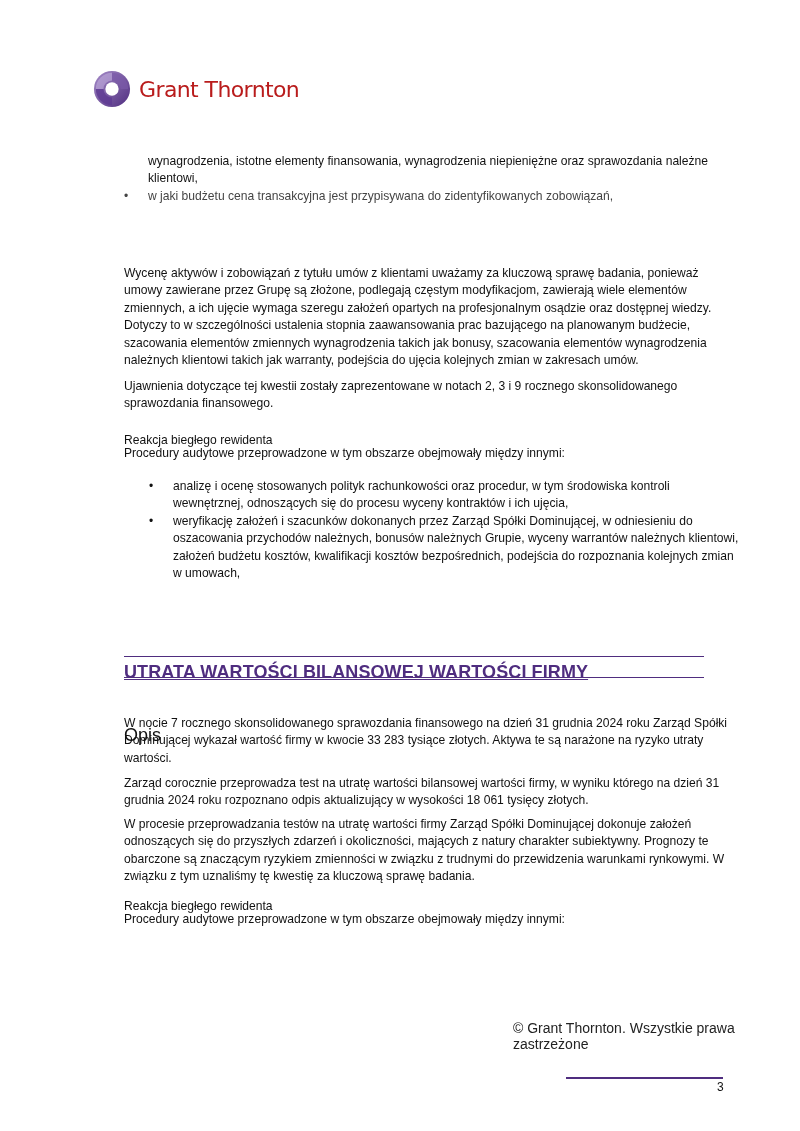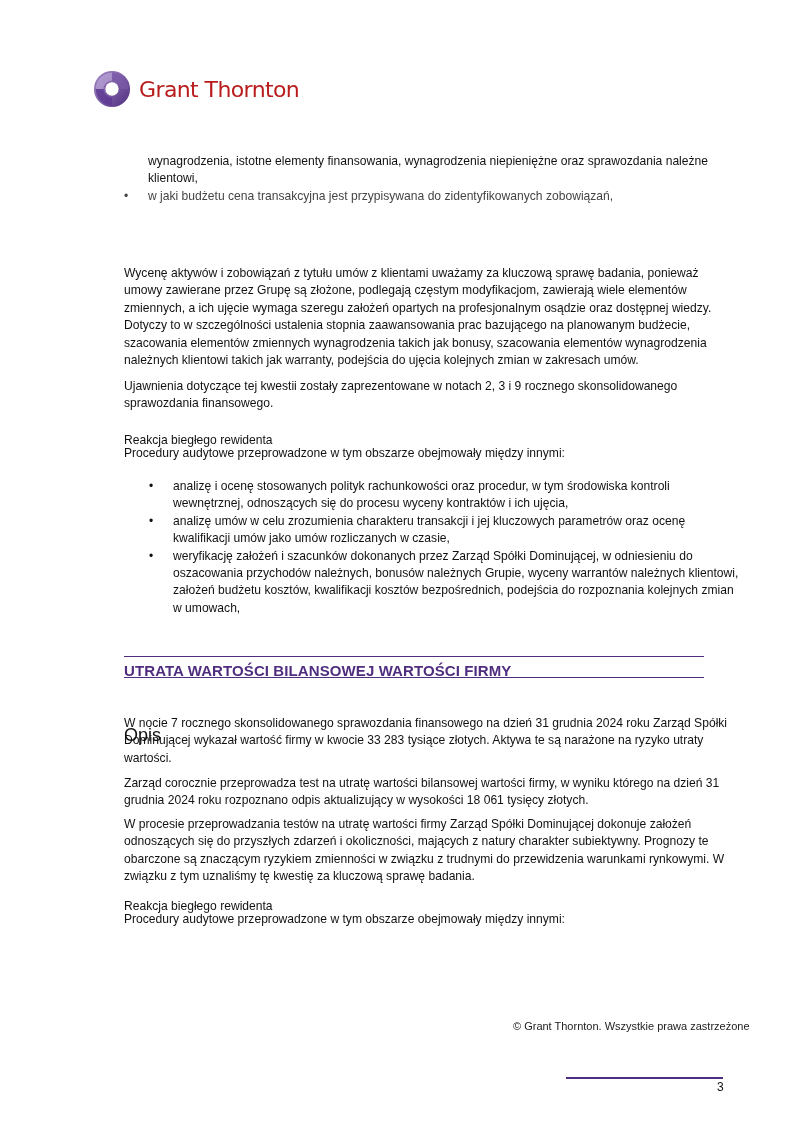--- a/index.html
+++ b/index.html
@@ -10,23 +10,23 @@
   .logo-text { font-family: "DejaVu Sans", sans-serif; font-size: 22px; color: #b91c1c; letter-spacing: -0.6px; }
   .content { position: absolute; left: 124px; width: 606px; font-size: 12.1px; line-height: 17.4px; }
   p { margin: 0; }
   ul.b { list-style: none; margin: 0; padding: 0; }
   ul.b li { position: relative; padding-left: 24px; }
   ul.b li::before { content: "•"; position: absolute; left: 0px; top: 0; font-size: 12px; }
   ul.b.sq li::before { content: "▪"; font-size: 7px; }
   .gray { color: #444; }
   .bold { font-weight: normal; margin-top: 12px; }
   .rule { position: absolute; height: 1px; background: #4f2d7f; }
-  .section-title { position: absolute; left: 124px; top: 662px; font-size: 15px; font-weight: bold;
+  .section-title { position: absolute; left: 124px; top: 662px; font-size: 18px; font-weight: bold;
                    color: #4f2d7f; text-decoration: underline; letter-spacing: 0.1px; }
-  .footer-text { position: absolute; left: 513px; top: 1020px; font-size: 11px; color: #222; }
+  .footer-text { position: absolute; left: 513px; top: 1020px; font-size: 14px; color: #222; }
   .page-num { position: absolute; left: 717px; top: 1080px; font-size: 12px; color: #111; }
 </style>
 </head>
 <body>
 
 <div class="logo">
   <svg class="logo-mark" viewBox="0 0 40 40">
     <defs>
       <linearGradient id="g1" x1="0" y1="0" x2="1" y2="1">
         <stop offset="0" stop-color="#a58bc8"></stop>
@@ -57,21 +57,20 @@
   <p>Ujawnienia dotyczące tej kwestii zostały zaprezentowane w notach 2, 3 i 9 rocznego skonsolidowanego sprawozdania finansowego.</p>
 </div>
 
 <div class="content bold" style="top:420px;">Reakcja biegłego rewidenta</div>
 
 <div class="content" style="top:445px;">Procedury audytowe przeprowadzone w tym obszarze obejmowały między innymi:</div>
 
 <div class="content" style="top:470px; left:149px; width:590px;margin-top:8px;">
   <ul class="b">
     <li>analizę i ocenę stosowanych polityk rachunkowości oraz procedur, w tym środowiska kontroli wewnętrznej, odnoszących się do procesu wyceny kontraktów i ich ujęcia,</li>
-    <li>analizę umów w celu zrozumienia charakteru transakcji i jej kluczowych parametrów oraz ocenę kwalifikacji umów jako umów rozliczanych w czasie,</li>
     <li>weryfikację założeń i szacunków dokonanych przez Zarząd Spółki Dominującej, w odniesieniu do oszacowania przychodów należnych, bonusów należnych Grupie, wyceny warrantów należnych klientowi, założeń budżetu kosztów, kwalifikacji kosztów bezpośrednich, podejścia do rozpoznania kolejnych zmian w umowach,</li>
   </ul>
 </div>
 
 <div class="rule" style="left:124px; top:656px; width:580px;"></div>
 <div class="section-title">UTRATA WARTOŚCI BILANSOWEJ WARTOŚCI FIRMY</div>
 <div class="rule" style="left:124px; top:677px; width:580px;"></div>
 
 <div class="content" style="top:695px; font-size:18px;margin-top:32px;">Opis</div>
 

